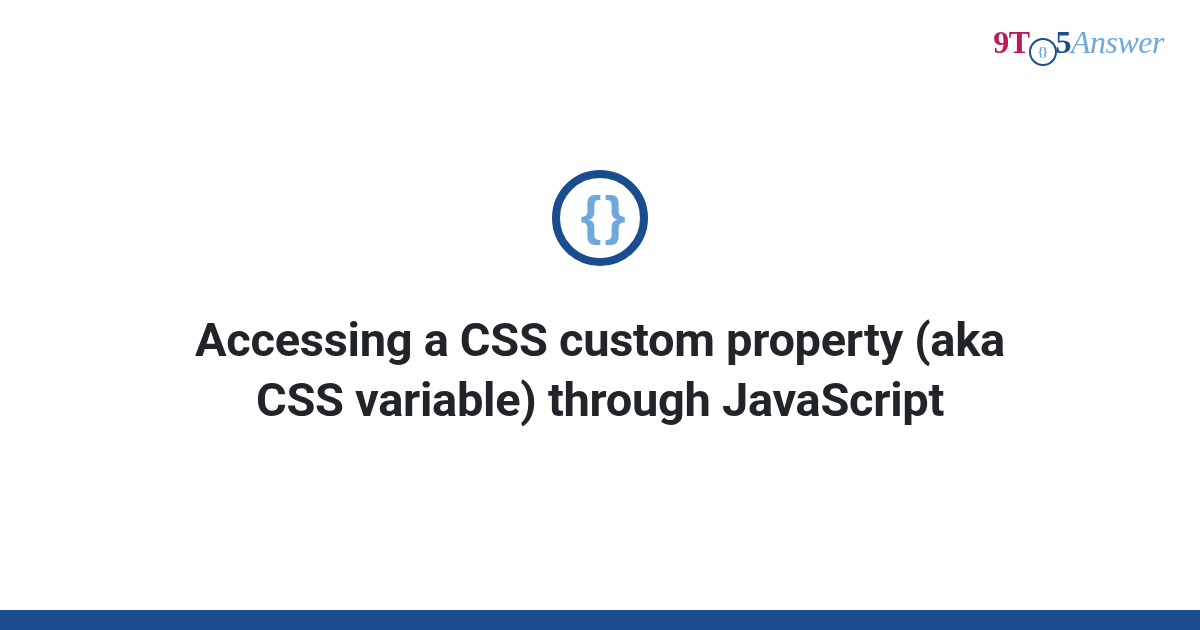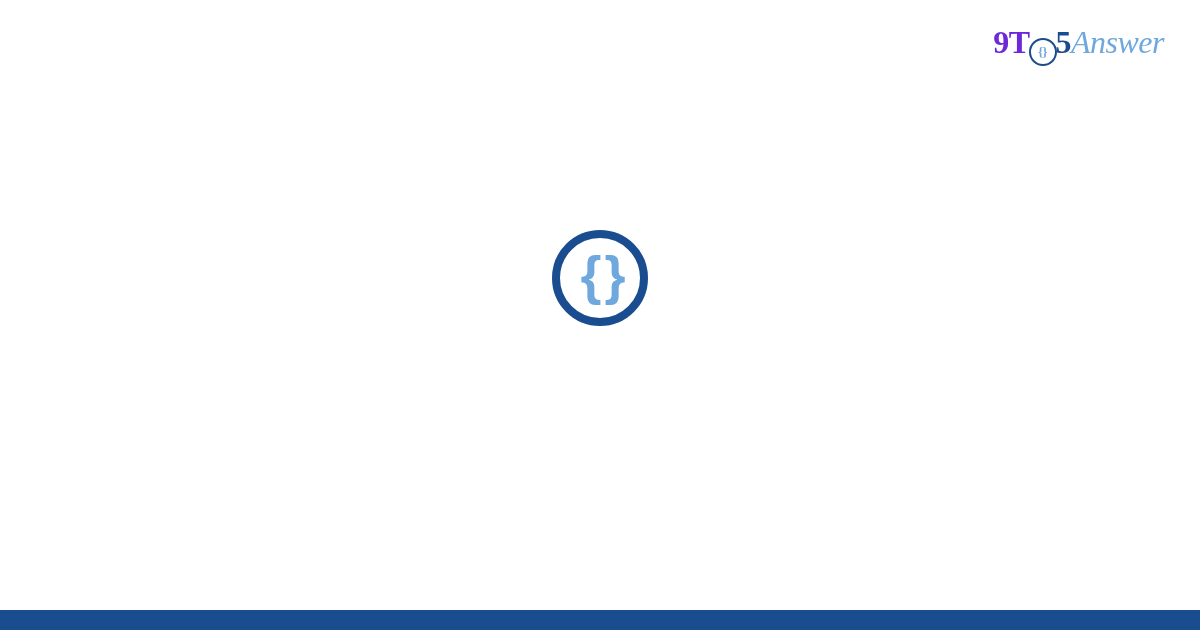--- a/index.html
+++ b/index.html
@@ -18,21 +18,21 @@
     .logo-brand {
       position: absolute;
       top: 24px;
       right: 36px;
       font-family: Georgia, "Times New Roman", serif;
       font-size: 32px;
       font-weight: 400;
       letter-spacing: -0.5px;
     }
     .logo-9t {
-      color: #6d28d9;
+      color: #be185d;
       font-weight: 600;
     }
     .logo-o-outer {
       display: inline-flex;
       align-items: center;
       justify-content: center;
       width: 28px;
       height: 28px;
       border: 2.5px solid #1a4d8f;
       border-radius: 50%;
@@ -110,15 +110,16 @@
 <div class="logo-brand">
   <span class="logo-9t">9T</span><span class="logo-o-outer">
       <span class="logo-o-inner">{}</span>
     </span><span class="logo-5">5</span><span class="logo-answer">Answer</span>
 </div>
 
 <div class="main-content">
   <div class="category-icon">
     <span class="braces">{ }</span>
   </div>
+  <h1 class="headline">Accessing a CSS custom property (aka CSS variable) through JavaScript</h1>
 </div>
 
 <div class="footer-bar"></div>
 
 </body></html>

